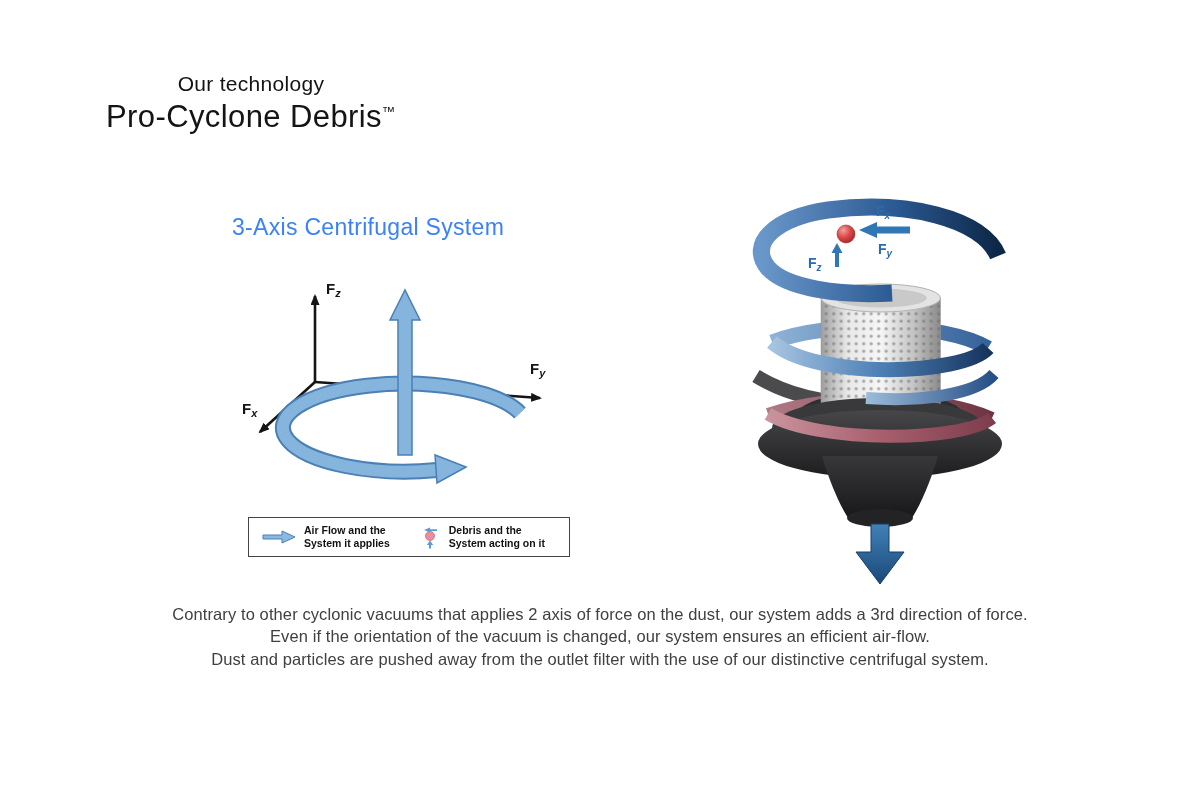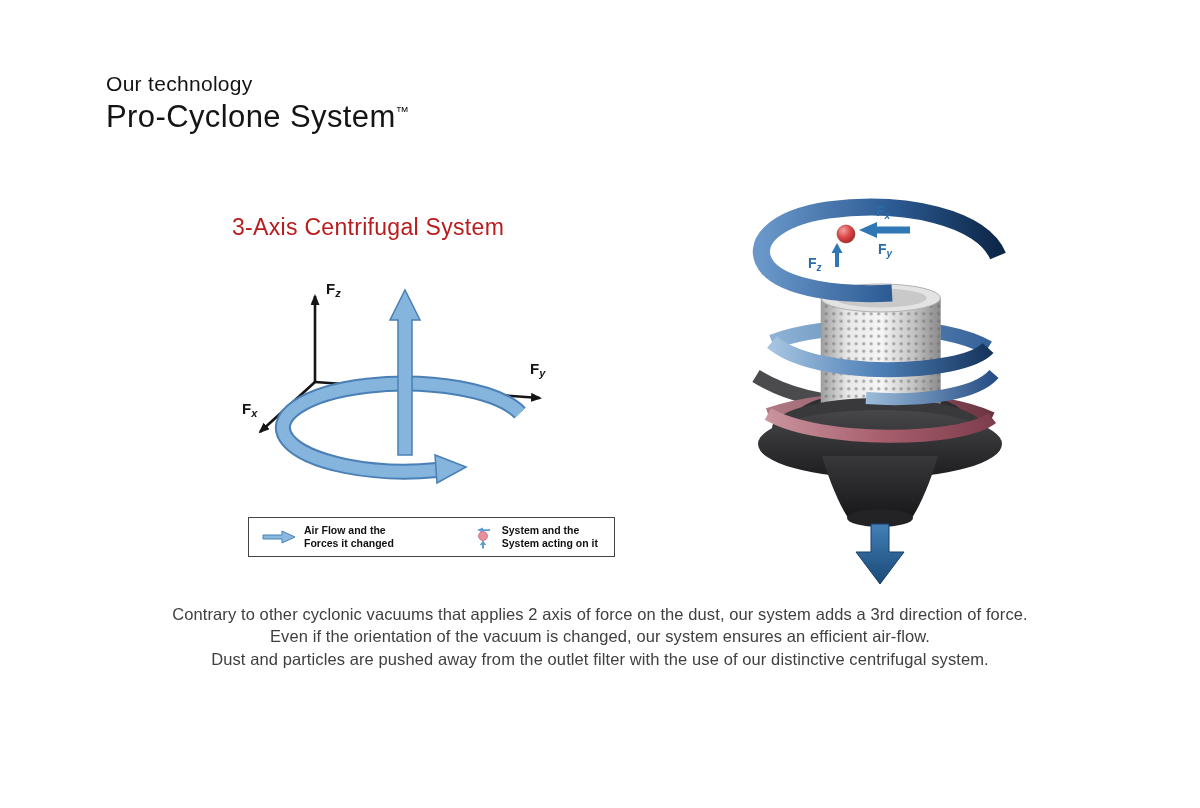--- a/index.html
+++ b/index.html
@@ -1,51 +1,51 @@
 <!DOCTYPE html>
 <html><head>
 <meta charset="utf-8">
 <style>
   * { margin:0; padding:0; box-sizing:border-box; }
   html,body { background:#ffffff; }
   body { font-family:"Liberation Sans", sans-serif; }
   .page { position:relative; width:1200px; height:808px; background:#ffffff; overflow:hidden; color:#151515; }
 
-  .brand { position:absolute; left:106px; top:72px; }
+  .brand { position:absolute; left:106px; top:72px;text-align:center; }
   .eyebrow { font-size:21px; letter-spacing:.3px; color:#141414; }
   .title { font-size:31px; letter-spacing:.4px; color:#141414; margin-top:3px; }
   .title .tm { font-size:13px; vertical-align:super; letter-spacing:1px; }
 
-  .axis-title { position:absolute; left:232px; top:214px; font-size:23px; font-weight:400; letter-spacing:.3px; color:#b91c1c; }
+  .axis-title { position:absolute; left:232px; top:214px; font-size:23px; font-weight:400; letter-spacing:.3px; color:#3b82f6; }
 
   .axis-svg { position:absolute; left:180px; top:262px; }
   .cyclone-svg { position:absolute; left:680px; top:190px; }
 
-  .legend { position:absolute; left:248px; top:517px; width:367px; height:40px; border:1px solid #444;
-            display:flex; align-items:center; justify-content:space-between; padding:0 16px 0 12px; background:#fff; }
+  .legend { position:absolute; left:248px; top:517px; width:322px; height:40px; border:1px solid #444;
+            display:flex; align-items:center; justify-content:space-between; padding:0 24px 0 12px; background:#fff; }
   .legend-item { display:flex; align-items:center; gap:7px; }
   .legend-text { font-size:10.5px; font-weight:700; line-height:1.25; color:#111; }
 
   .description { position:absolute; left:0; width:100%; top:604px; text-align:center;
                  font-size:16.5px; line-height:1.3; color:#404040; letter-spacing:.1px; }
   .description p { margin:0 0 1px; }
 
   .ax-label { font-family:"Liberation Sans", sans-serif; font-weight:bold; font-size:15px; fill:#151515; }
   .ax-label .sub { font-size:11px; font-style:italic; }
   .force-label { font-family:"Liberation Sans", sans-serif; font-weight:bold; font-size:14px; fill:#2a6cab; }
   .force-label .fsub { font-size:10px; font-style:italic; }
 </style>
 </head>
 <body>
 
 <div class="page">
 
   <header class="brand">
     <div class="eyebrow">Our technology</div>
-    <div class="title"><span>Pro-Cyclone System</span><sup class="tm">™</sup></div>
+    <div class="title"><span>Pro-Cyclone Debris</span><sup class="tm">™</sup></div>
   </header>
 
   <h2 class="axis-title">3-Axis Centrifugal System</h2>
 
   <svg class="axis-svg" width="420" height="250" viewBox="0 0 420 250">
     <defs>
       <marker id="axHead" markerWidth="12" markerHeight="9" refX="9" refY="4.5" orient="auto" markerUnits="userSpaceOnUse">
         <polygon points="0,0 11,4.5 0,9" fill="#151515"></polygon>
       </marker>
     </defs>
@@ -69,31 +69,31 @@
     <polygon points="218,193 218,58 210,58 225,28 240,58 232,58 232,193" fill="#85b4dd" stroke="#4a80b5" stroke-width="1.5"></polygon>
   </svg>
 
   <div class="legend">
     <div class="legend-item">
       <svg width="36" height="16" viewBox="0 0 36 16">
         <polygon points="2,6 21,6 21,2 34,8 21,14 21,10 2,10" fill="#8ab8e0" stroke="#4a80b5" stroke-width="1"></polygon>
       </svg>
       <div class="legend-text">
         <span>Air Flow and the</span><br>
-        <span>Forces it changed</span>
+        <span>System it applies</span>
       </div>
     </div>
     <div class="legend-item">
       <svg width="22" height="24" viewBox="0 0 22 24">
         <polygon points="4,5 10,2.5 10,4.2 17,4.2 17,6 10,6 10,7.5" fill="#5b9bd5"></polygon>
         <circle cx="10" cy="11" r="4.5" fill="#e98f9b" stroke="#c66a77" stroke-width="0.8"></circle>
         <polygon points="10,15.5 6.8,20 9,20 9,23.5 11,23.5 11,20 13.2,20" fill="#5b9bd5"></polygon>
       </svg>
       <div class="legend-text">
-        <span>System and the</span><br>
+        <span>Debris and the</span><br>
         <span>System acting on it</span>
       </div>
     </div>
   </div>
 
   <svg class="cyclone-svg" width="440" height="420" viewBox="0 0 440 420">
     <defs>
       <linearGradient id="gBlueTop" x1="0" y1="0" x2="1" y2="0">
         <stop offset="0" stop-color="#6a97c9"></stop>
           <stop offset="0.55" stop-color="#2c5b94"></stop>

